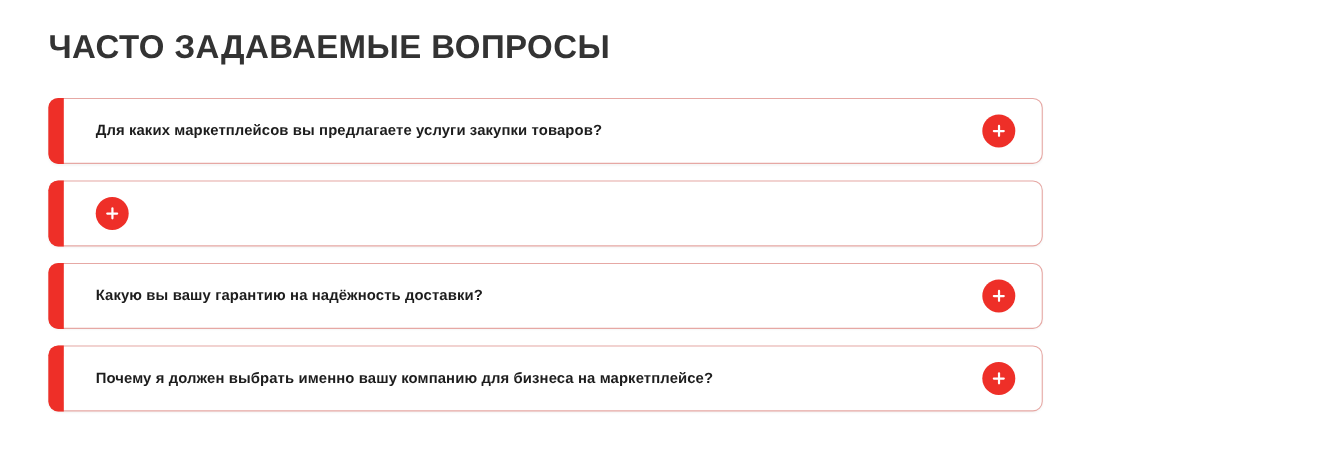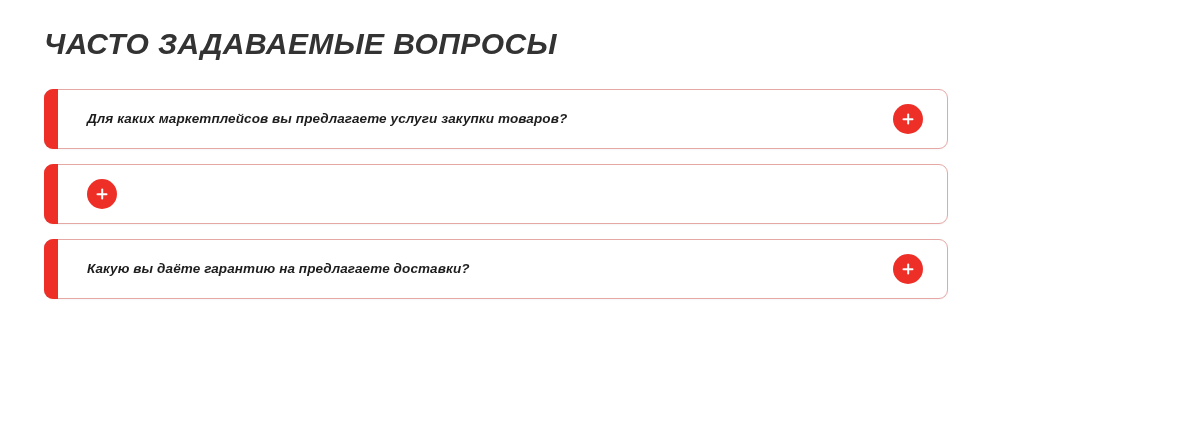--- a/index.html
+++ b/index.html
@@ -13,21 +13,20 @@
     font-family: "Liberation Sans", sans-serif;
     color: #2b2b2b;
     overflow: hidden;
   }
   .page {
     position: relative;
     width: 992px;
     height: 426px;
     box-sizing: border-box;
     padding: 0 44px;
-    font-style: italic;
   }
   .faq-title {
     font-size: 30px;
     font-weight: bold;
     letter-spacing: 0.4px;
     color: #333333;
     text-transform: uppercase;
     margin: 0;
     padding-top: 26px;
     padding-bottom: 0;
@@ -116,19 +115,24 @@
       <span class="plus-btn"></span>
     </div>
 
     <div class="faq-item">
       <span class="accent-bar"></span>
       <span class="plus-btn"></span>
     </div>
 
     <div class="faq-item">
       <span class="accent-bar"></span>
-      <span class="faq-question">Какую вы даёте гарантию на предлагаете доставки?</span>
+      <span class="faq-question">Какую вы вашу гарантию на надёжность доставки?</span>
       <span class="plus-btn"></span>
     </div>
 
+    <div class="faq-item">
+      <span class="accent-bar"></span>
+      <span class="faq-question">Почему я должен выбрать именно вашу компанию для бизнеса на маркетплейсе?</span>
+      <span class="plus-btn"></span>
+    </div>
 
   </div>
 </div>
 
 </body></html>

